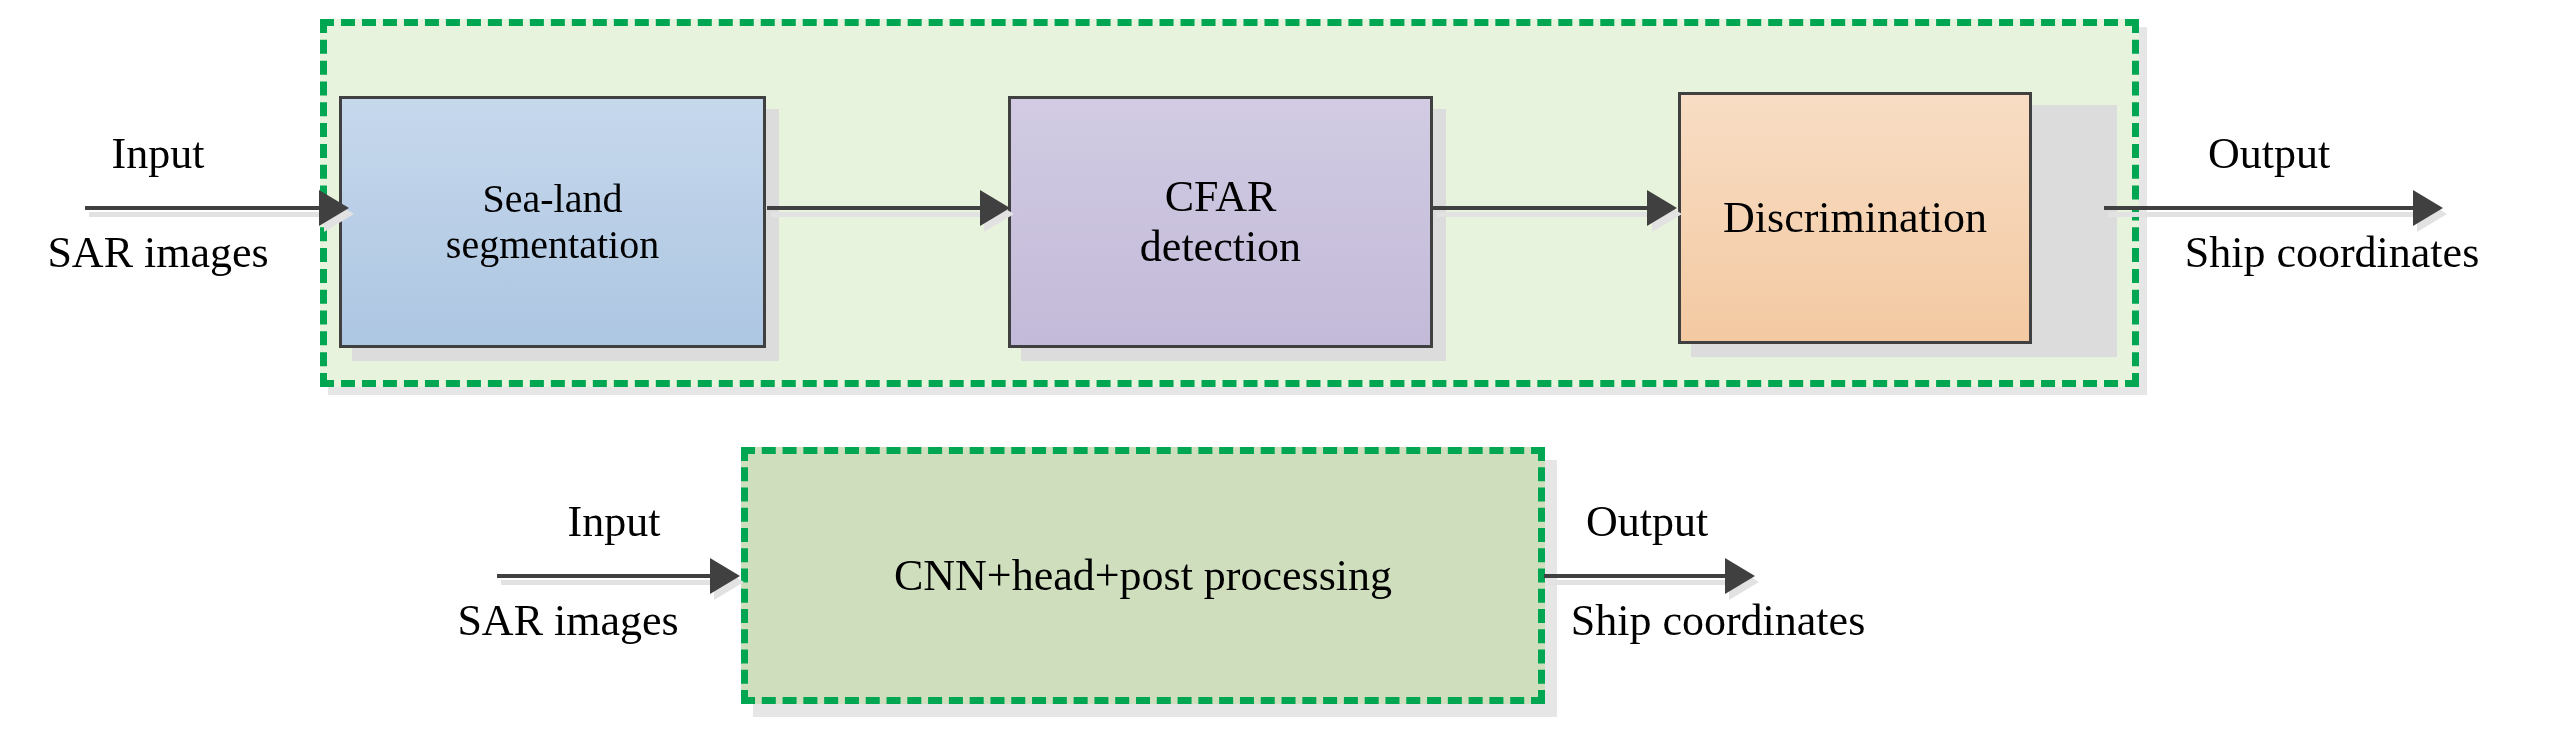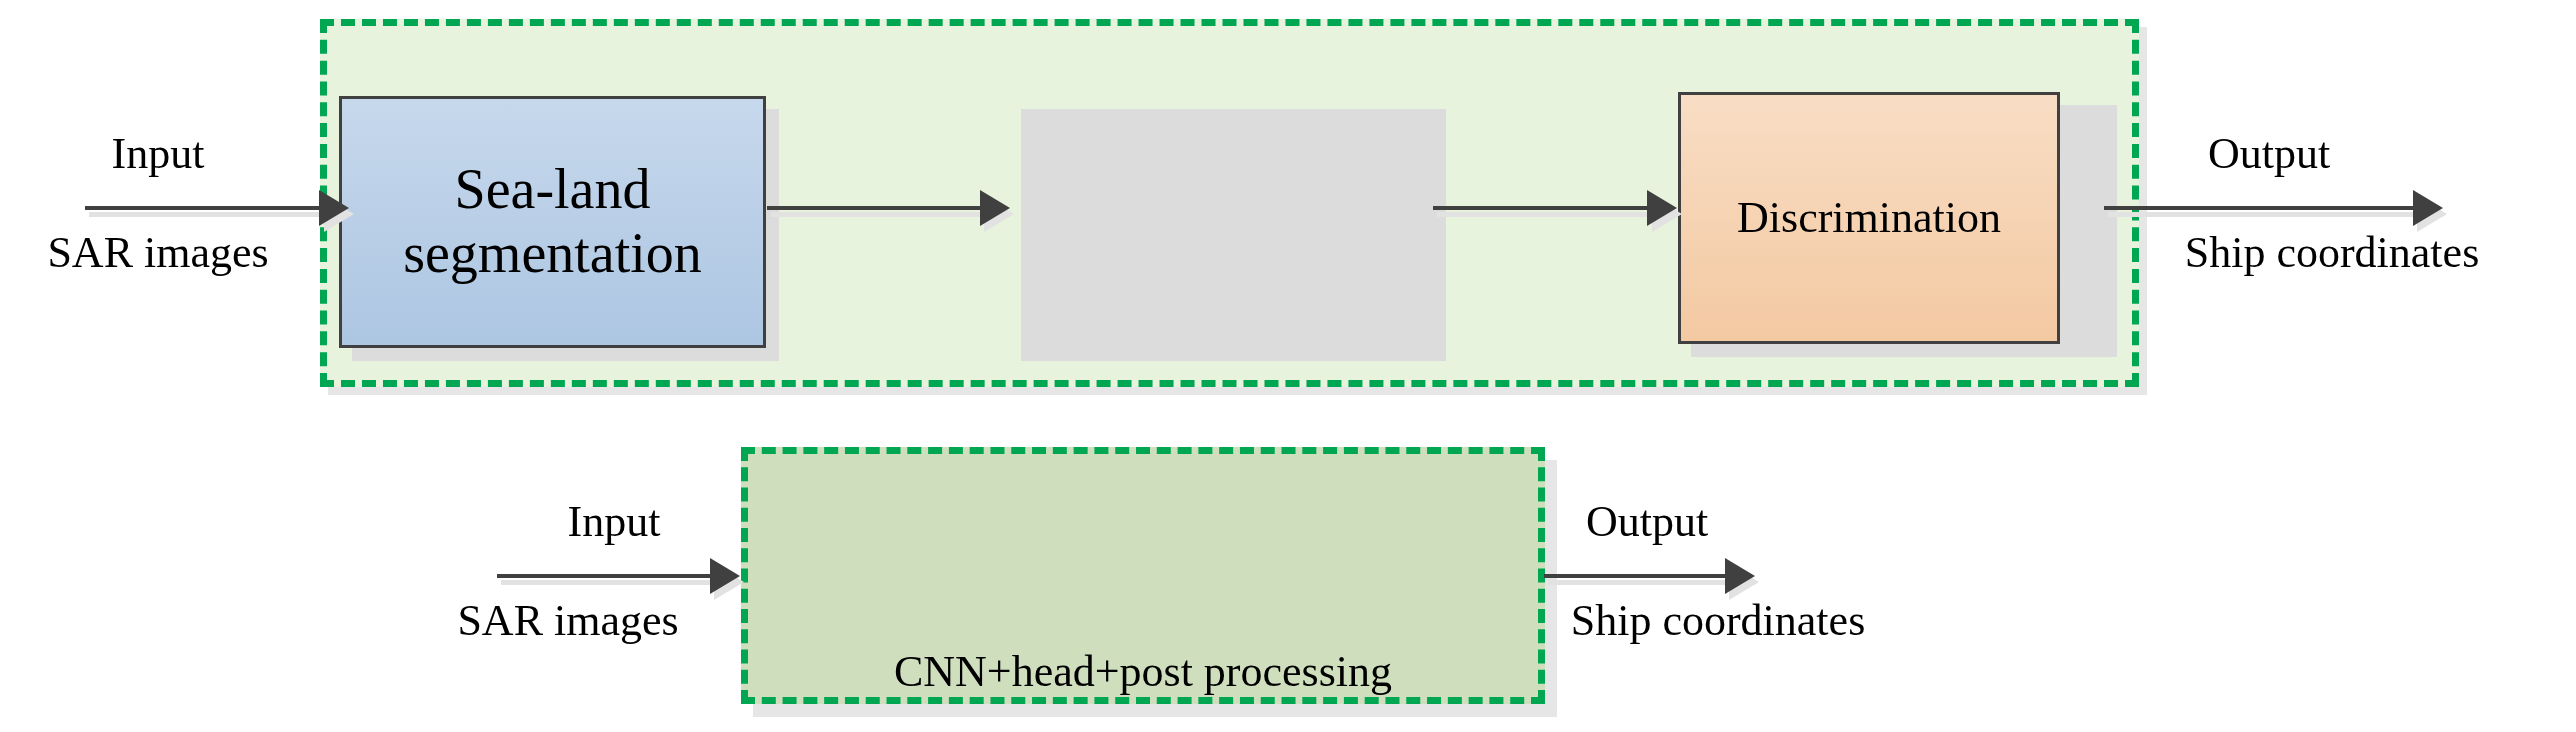--- a/index.html
+++ b/index.html
@@ -117,58 +117,62 @@
   <div class="arrow" style="left:85px; top:206px; width:266px; height:4.3px;">
     <div class="arrow-shaft-shadow" style="width:238px;"></div>
     <div class="arrow-head-shadow" style="left:239px;"></div>
     <div class="arrow-shaft" style="width:236px;"></div>
     <div class="arrow-head" style="left:234px;"></div>
   </div>
   <div class="txt center" style="left:158px; top:128px; font-size:44px;">Input</div>
   <div class="txt center" style="left:158px; top:227px; font-size:44px;">SAR images</div>
 
   <div class="box-shadow-layer" style="left:352px; top:109px; width:427px; height:252px;"></div>
-  <div class="proc-box box-blue" style="left:339px; top:96px; width:427px; height:252px; font-size:56px;">
+  <div class="proc-box box-blue" style="left:339px; top:96px; width:427px; height:252px; font-size:40px;">
     <span class="lbl">Sea-land
 segmentation</span>
   </div>
 
   <div class="arrow" style="left:767px; top:206px; width:245px; height:4.3px;">
     <div class="arrow-shaft-shadow" style="width:217px;"></div>
     <div class="arrow-head-shadow" style="left:217px;"></div>
     <div class="arrow-shaft" style="width:215px;"></div>
     <div class="arrow-head" style="left:213px;"></div>
   </div>
 
   <div class="box-shadow-layer" style="left:1021px; top:109px; width:425px; height:252px;"></div>
+  <div class="proc-box box-purple" style="left:1008px; top:96px; width:425px; height:252px; font-size:44px;">
+    <span class="lbl">CFAR
+detection</span>
+  </div>
 
   <div class="arrow" style="left:1433px; top:206px; width:249px; height:4.3px;">
     <div class="arrow-shaft-shadow" style="width:218px;"></div>
     <div class="arrow-head-shadow" style="left:219px;"></div>
     <div class="arrow-shaft" style="width:217px;"></div>
     <div class="arrow-head" style="left:214px;"></div>
   </div>
 
   <div class="box-shadow-layer" style="left:1691px; top:105px; width:426px; height:252px;"></div>
-  <div class="proc-box box-orange" style="left:1678px; top:92px; width:382px; height:252px; font-size:44px;">
+  <div class="proc-box box-orange" style="left:1678px; top:92px; width:354px; height:252px; font-size:44px;">
     <span class="lbl">Discrimination</span>
   </div>
 
   <div class="arrow" style="left:2104px; top:206px; width:341px; height:4.3px;">
     <div class="arrow-shaft-shadow" style="width:312px;"></div>
     <div class="arrow-head-shadow" style="left:313px;"></div>
     <div class="arrow-shaft" style="width:311px;"></div>
     <div class="arrow-head" style="left:309px;"></div>
   </div>
   <div class="txt center" style="left:2269px; top:128px; font-size:44px;">Output</div>
   <div class="txt center" style="left:2332px; top:227px; font-size:44px;">Ship coordinates</div>
 
   <div class="region-shadow" style="left:753px; top:460px; width:804px; height:257px;"></div>
 
-  <div class="dashed-region solidbox" style="left:741px; top:447px; width:804px; height:257px; z-index:1; display:flex; align-items:flex-end; justify-content:center;">
+  <div class="dashed-region solidbox" style="left:741px; top:447px; width:804px; height:257px; z-index:1; display:flex; align-items:center; justify-content:center;">
     <span style="font-size:44px; color:#000; white-space:nowrap;">CNN+head+post processing</span>
   </div>
 
   <div class="arrow" style="left:497px; top:574px; width:249px; height:4.3px;">
     <div class="arrow-shaft-shadow" style="width:217px;"></div>
     <div class="arrow-head-shadow" style="left:217px;"></div>
     <div class="arrow-shaft" style="width:215px;"></div>
     <div class="arrow-head" style="left:213px;"></div>
   </div>
   <div class="txt center" style="left:614px; top:496px; font-size:44px;">Input</div>

